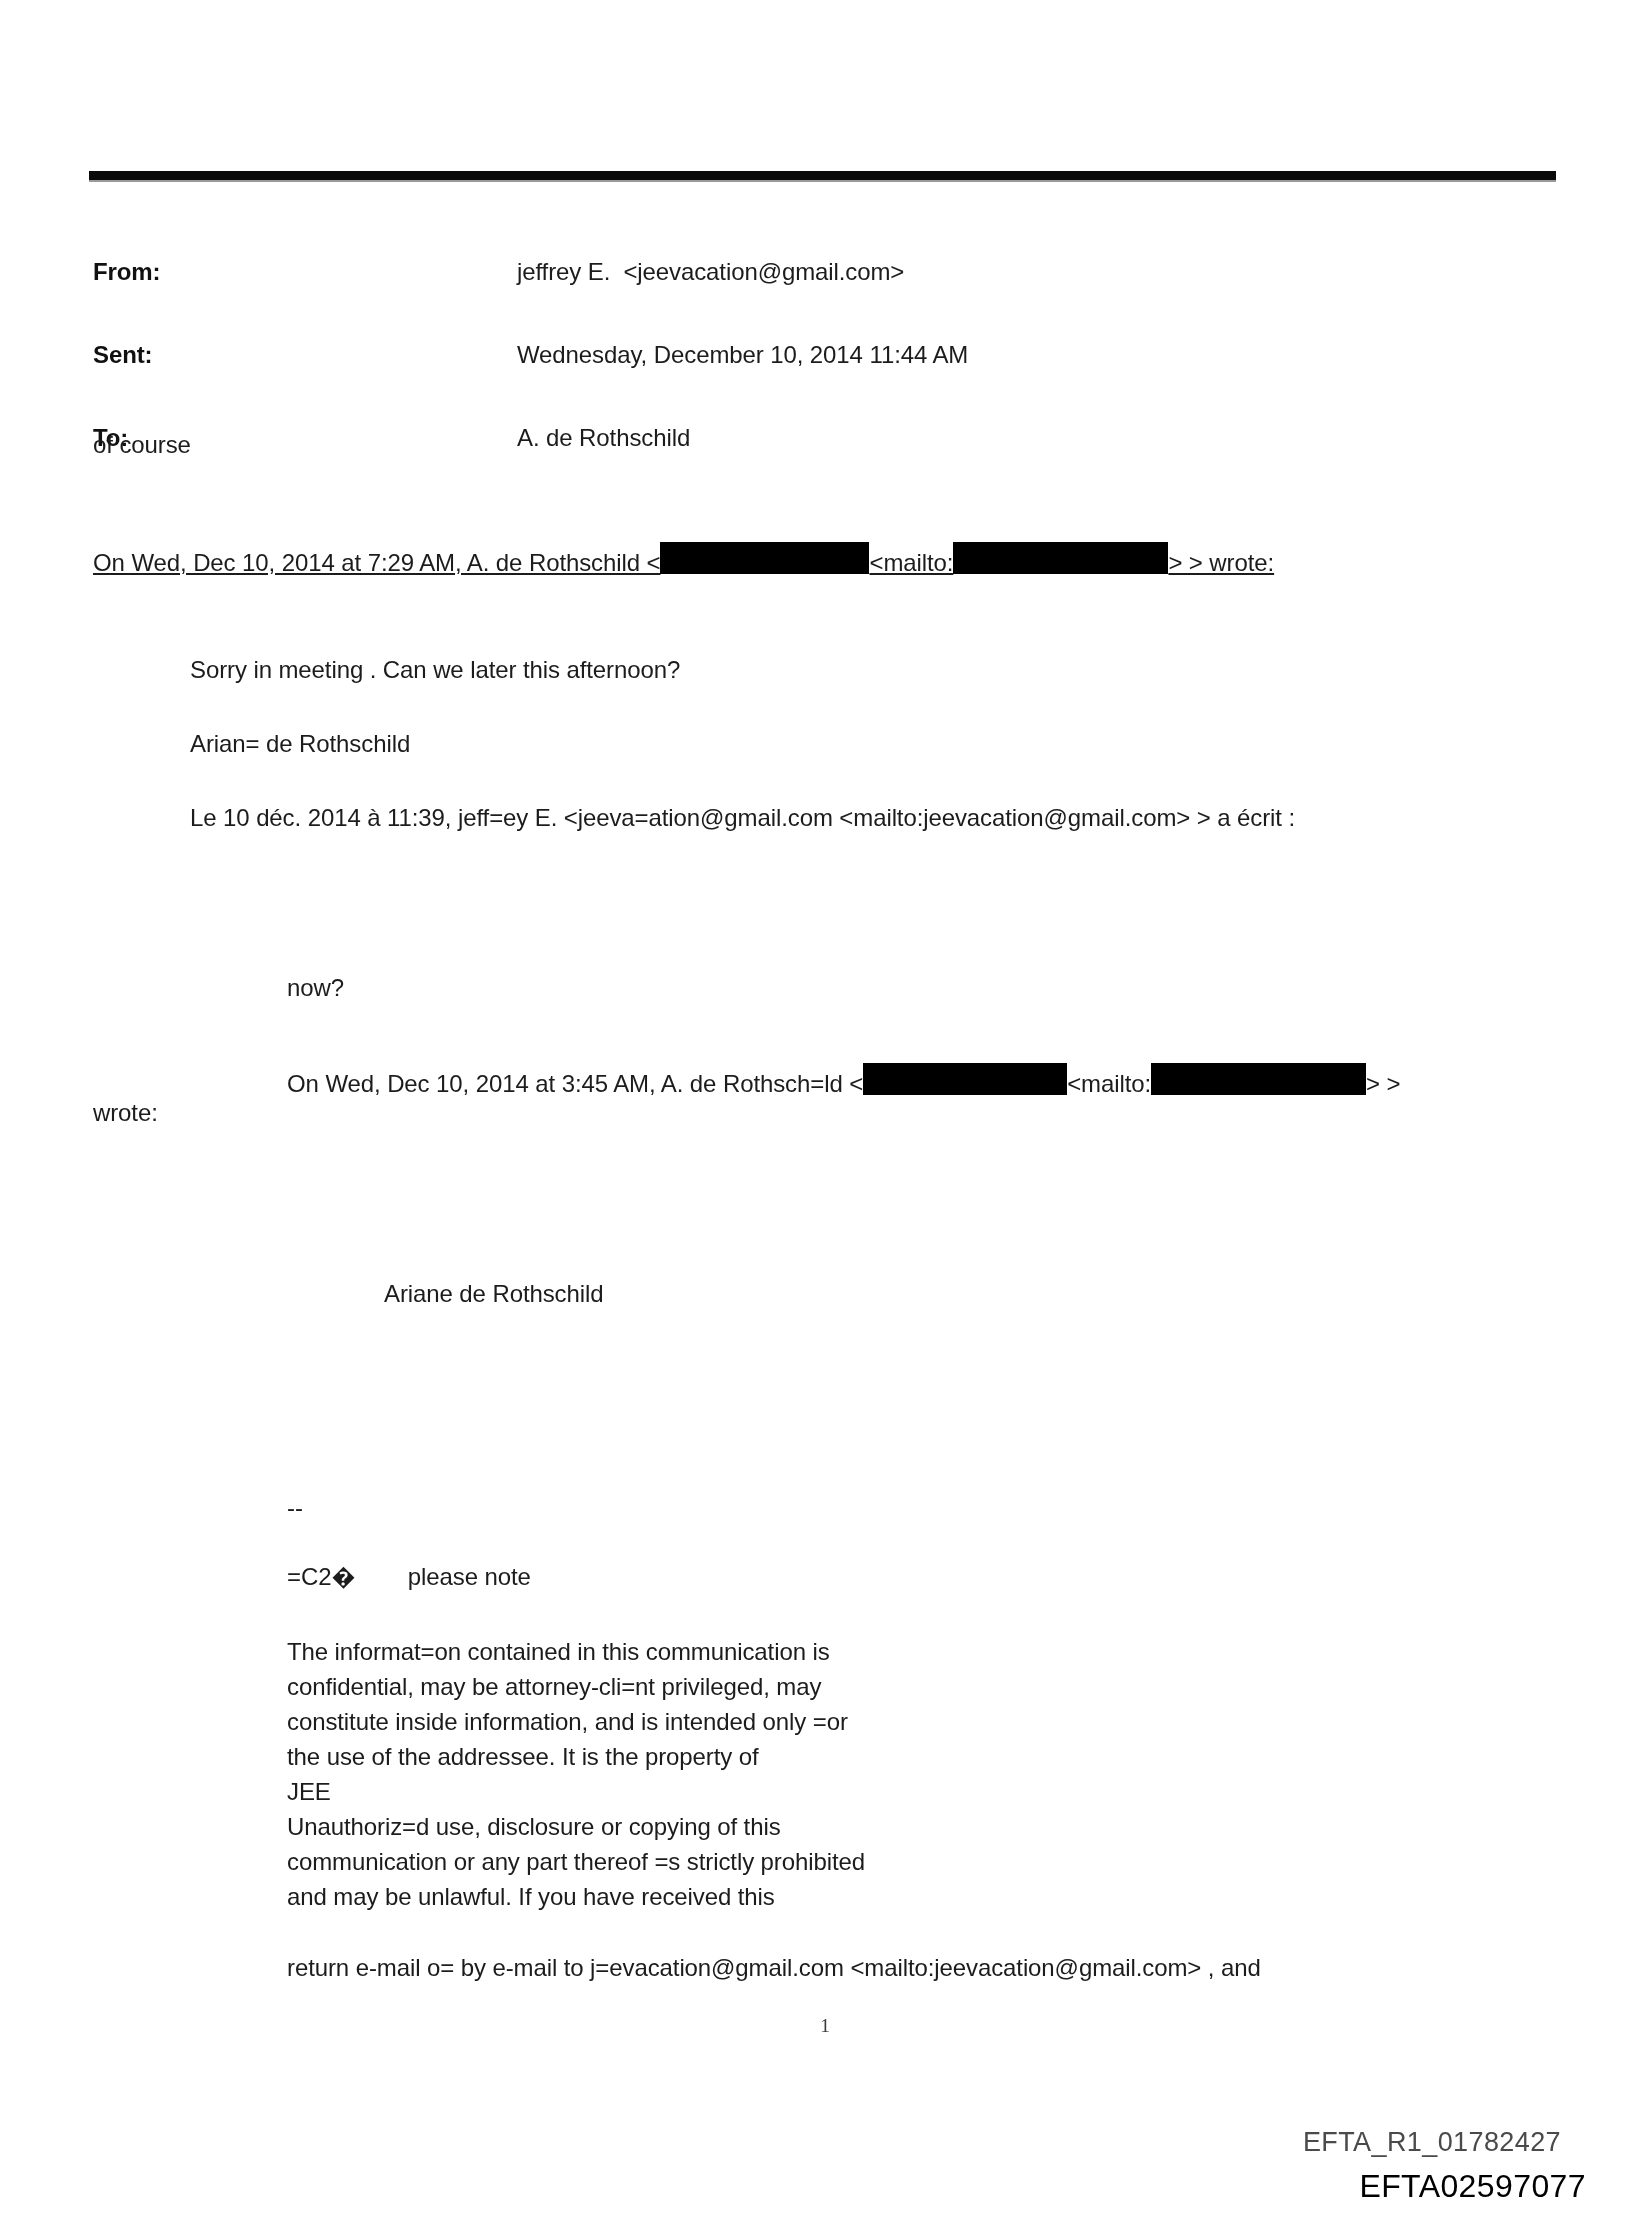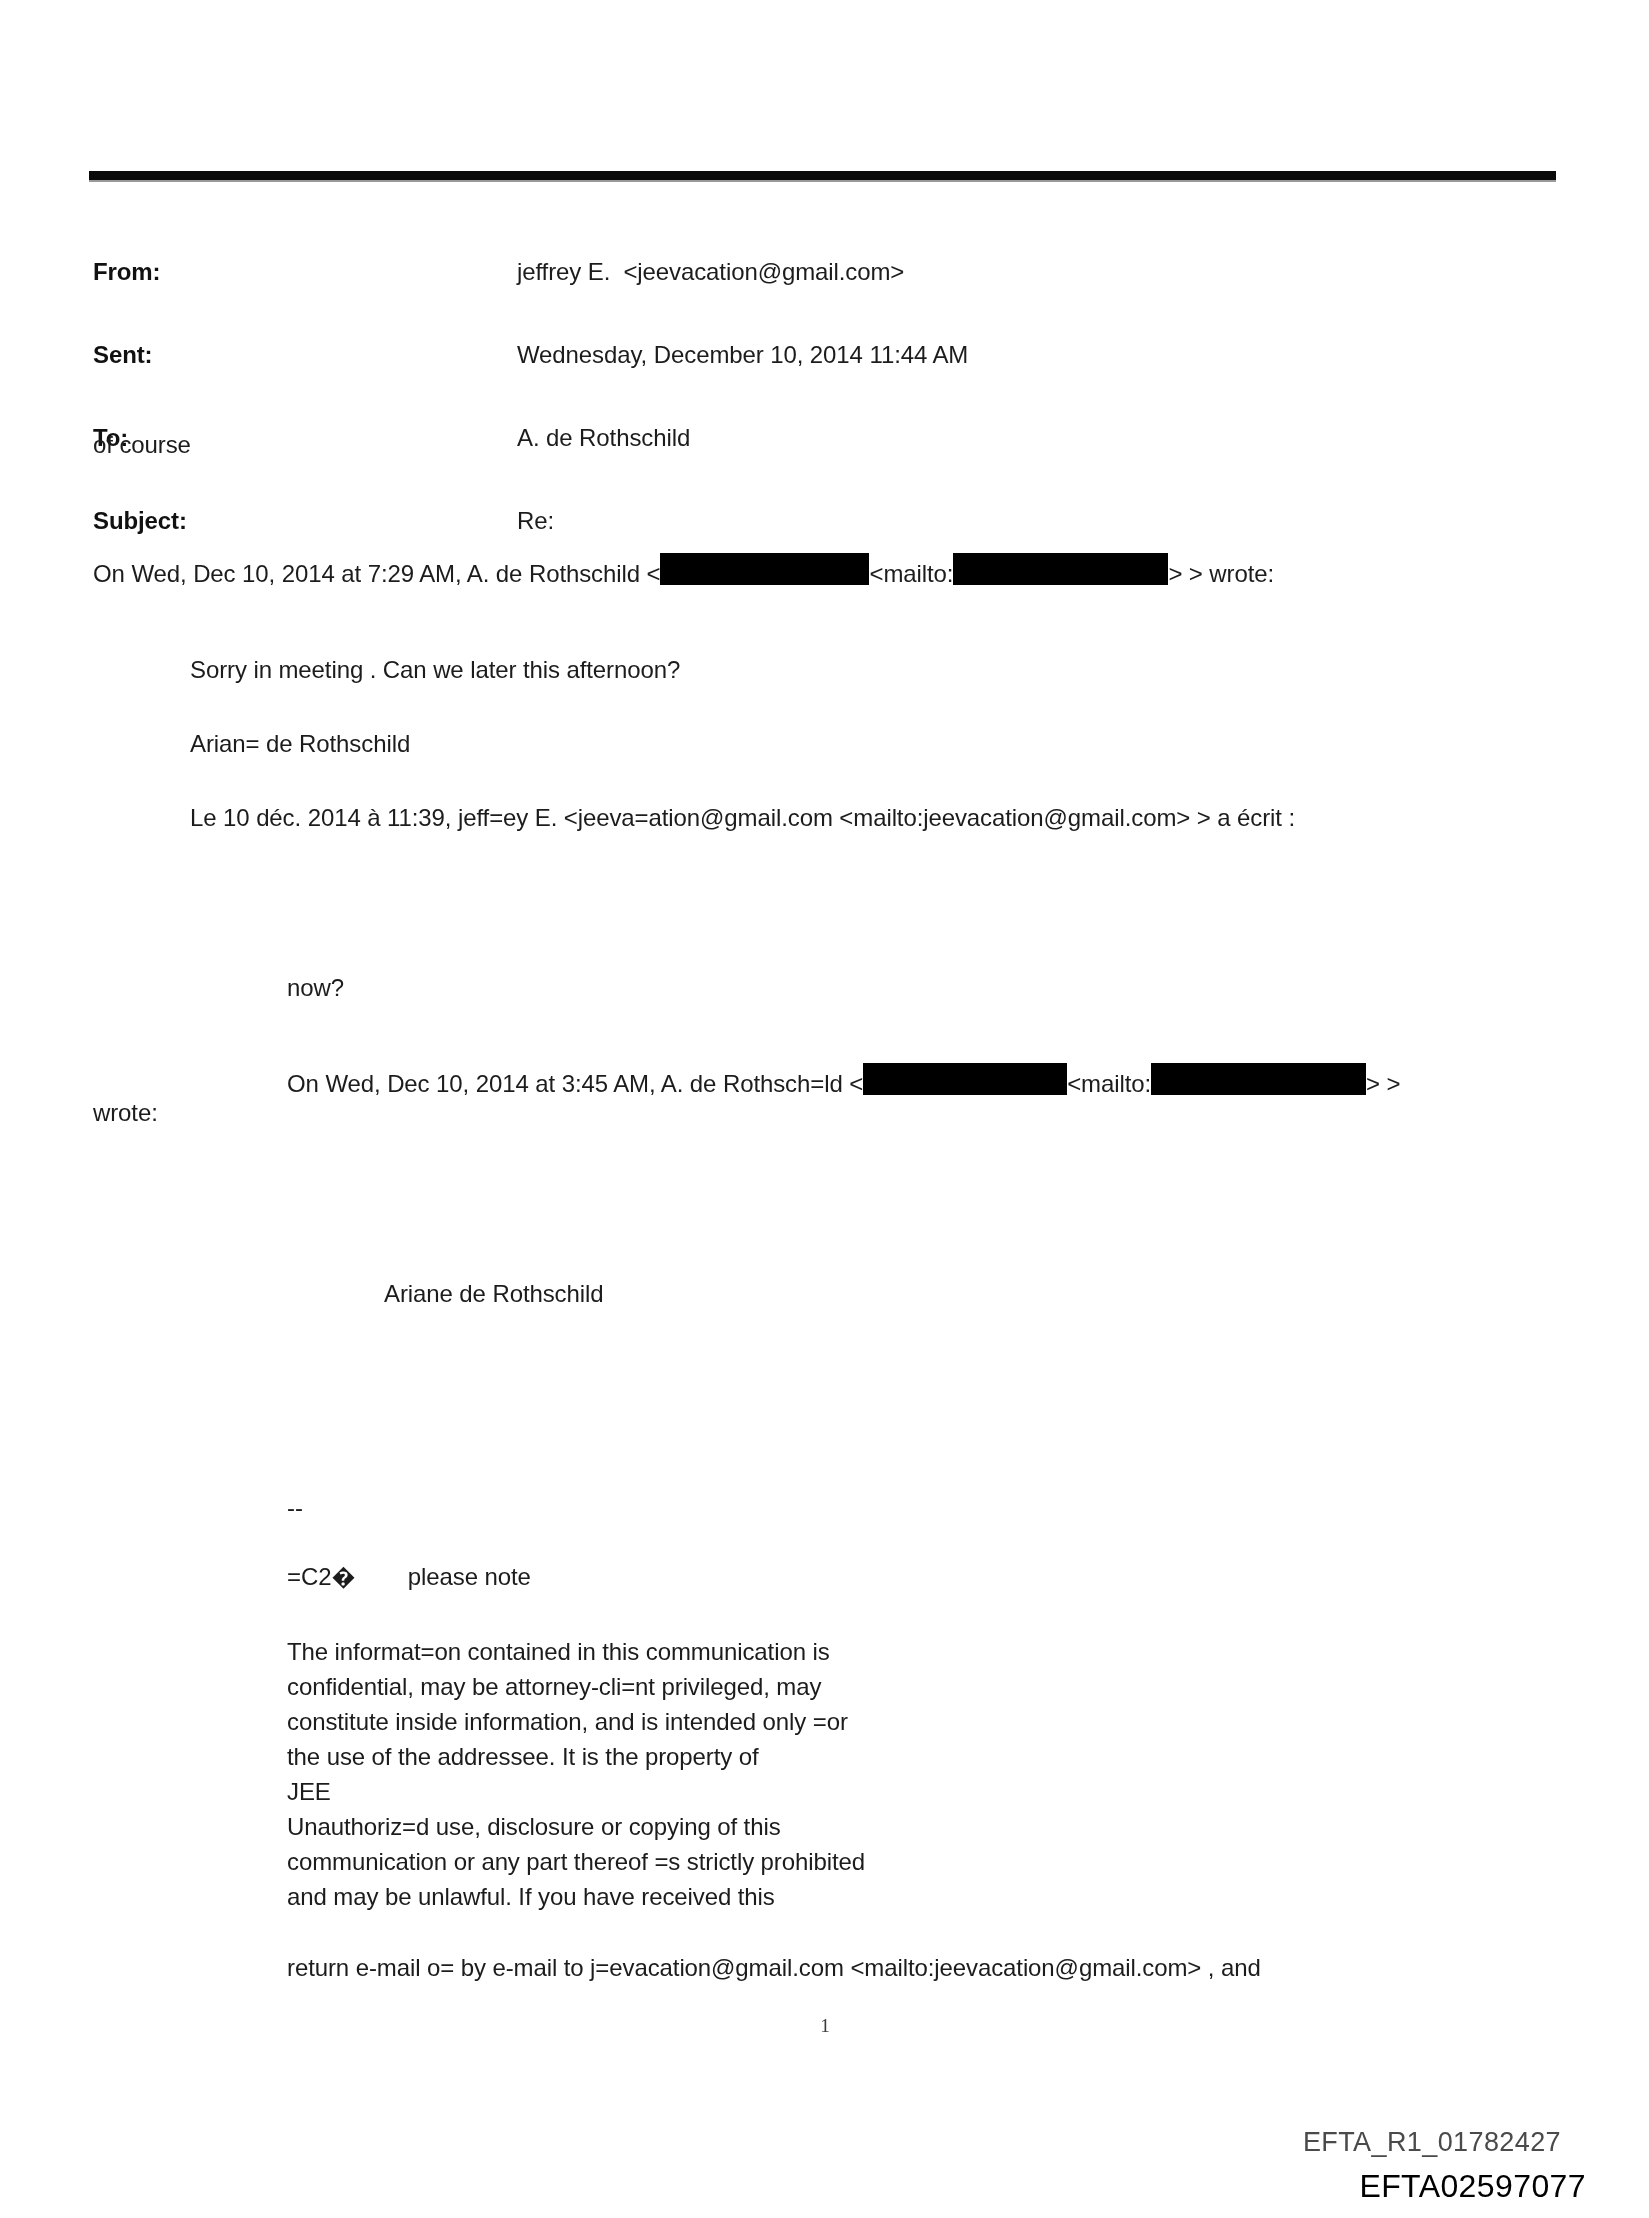--- a/index.html
+++ b/index.html
@@ -153,29 +153,25 @@
       <span class="hdr-value">jeffrey E.  &lt;jeevacation@gmail.com&gt;</span>
     </div>
     <div class="hdr-row">
       <span class="hdr-label">Sent:</span>
       <span class="hdr-value">Wednesday, December 10, 2014 11:44 AM</span>
     </div>
     <div class="hdr-row">
       <span class="hdr-label">To:</span>
       <span class="hdr-value">A. de Rothschild</span>
     </div>
-    <div class="hdr-row">
-      <span class="hdr-label">Subject:</span>
-      <span class="hdr-value">Re:</span>
-    </div>
   </div>
 
   <div class="body-text l0" style="top:427px;">of course</div>
 
-  <div class="line-flex l0" style="top:550px;">
+  <div class="line-flex l0" style="top:539px;text-decoration:underline;">
     <span>On Wed, Dec 10, 2014 at 7:29 AM, A. de Rothschild &lt;</span>
     <span class="redaction r-a"></span>
     <span>&lt;mailto:</span>
     <span class="redaction r-b"></span>
     <span>&gt; &gt; wrote:</span>
   </div>
 
   <div class="body-text l1" style="top:652px;">Sorry in meeting . Can we later this afternoon?</div>
   <div class="body-text l1" style="top:726px;">Arian= de Rothschild</div>
   <div class="body-text l1" style="top:800px;">Le 10 déc. 2014 à 11:39, jeff=ey E. &lt;jeeva=ation@gmail.com &lt;mailto:jeevacation@gmail.com&gt; &gt; a écrit :</div>

